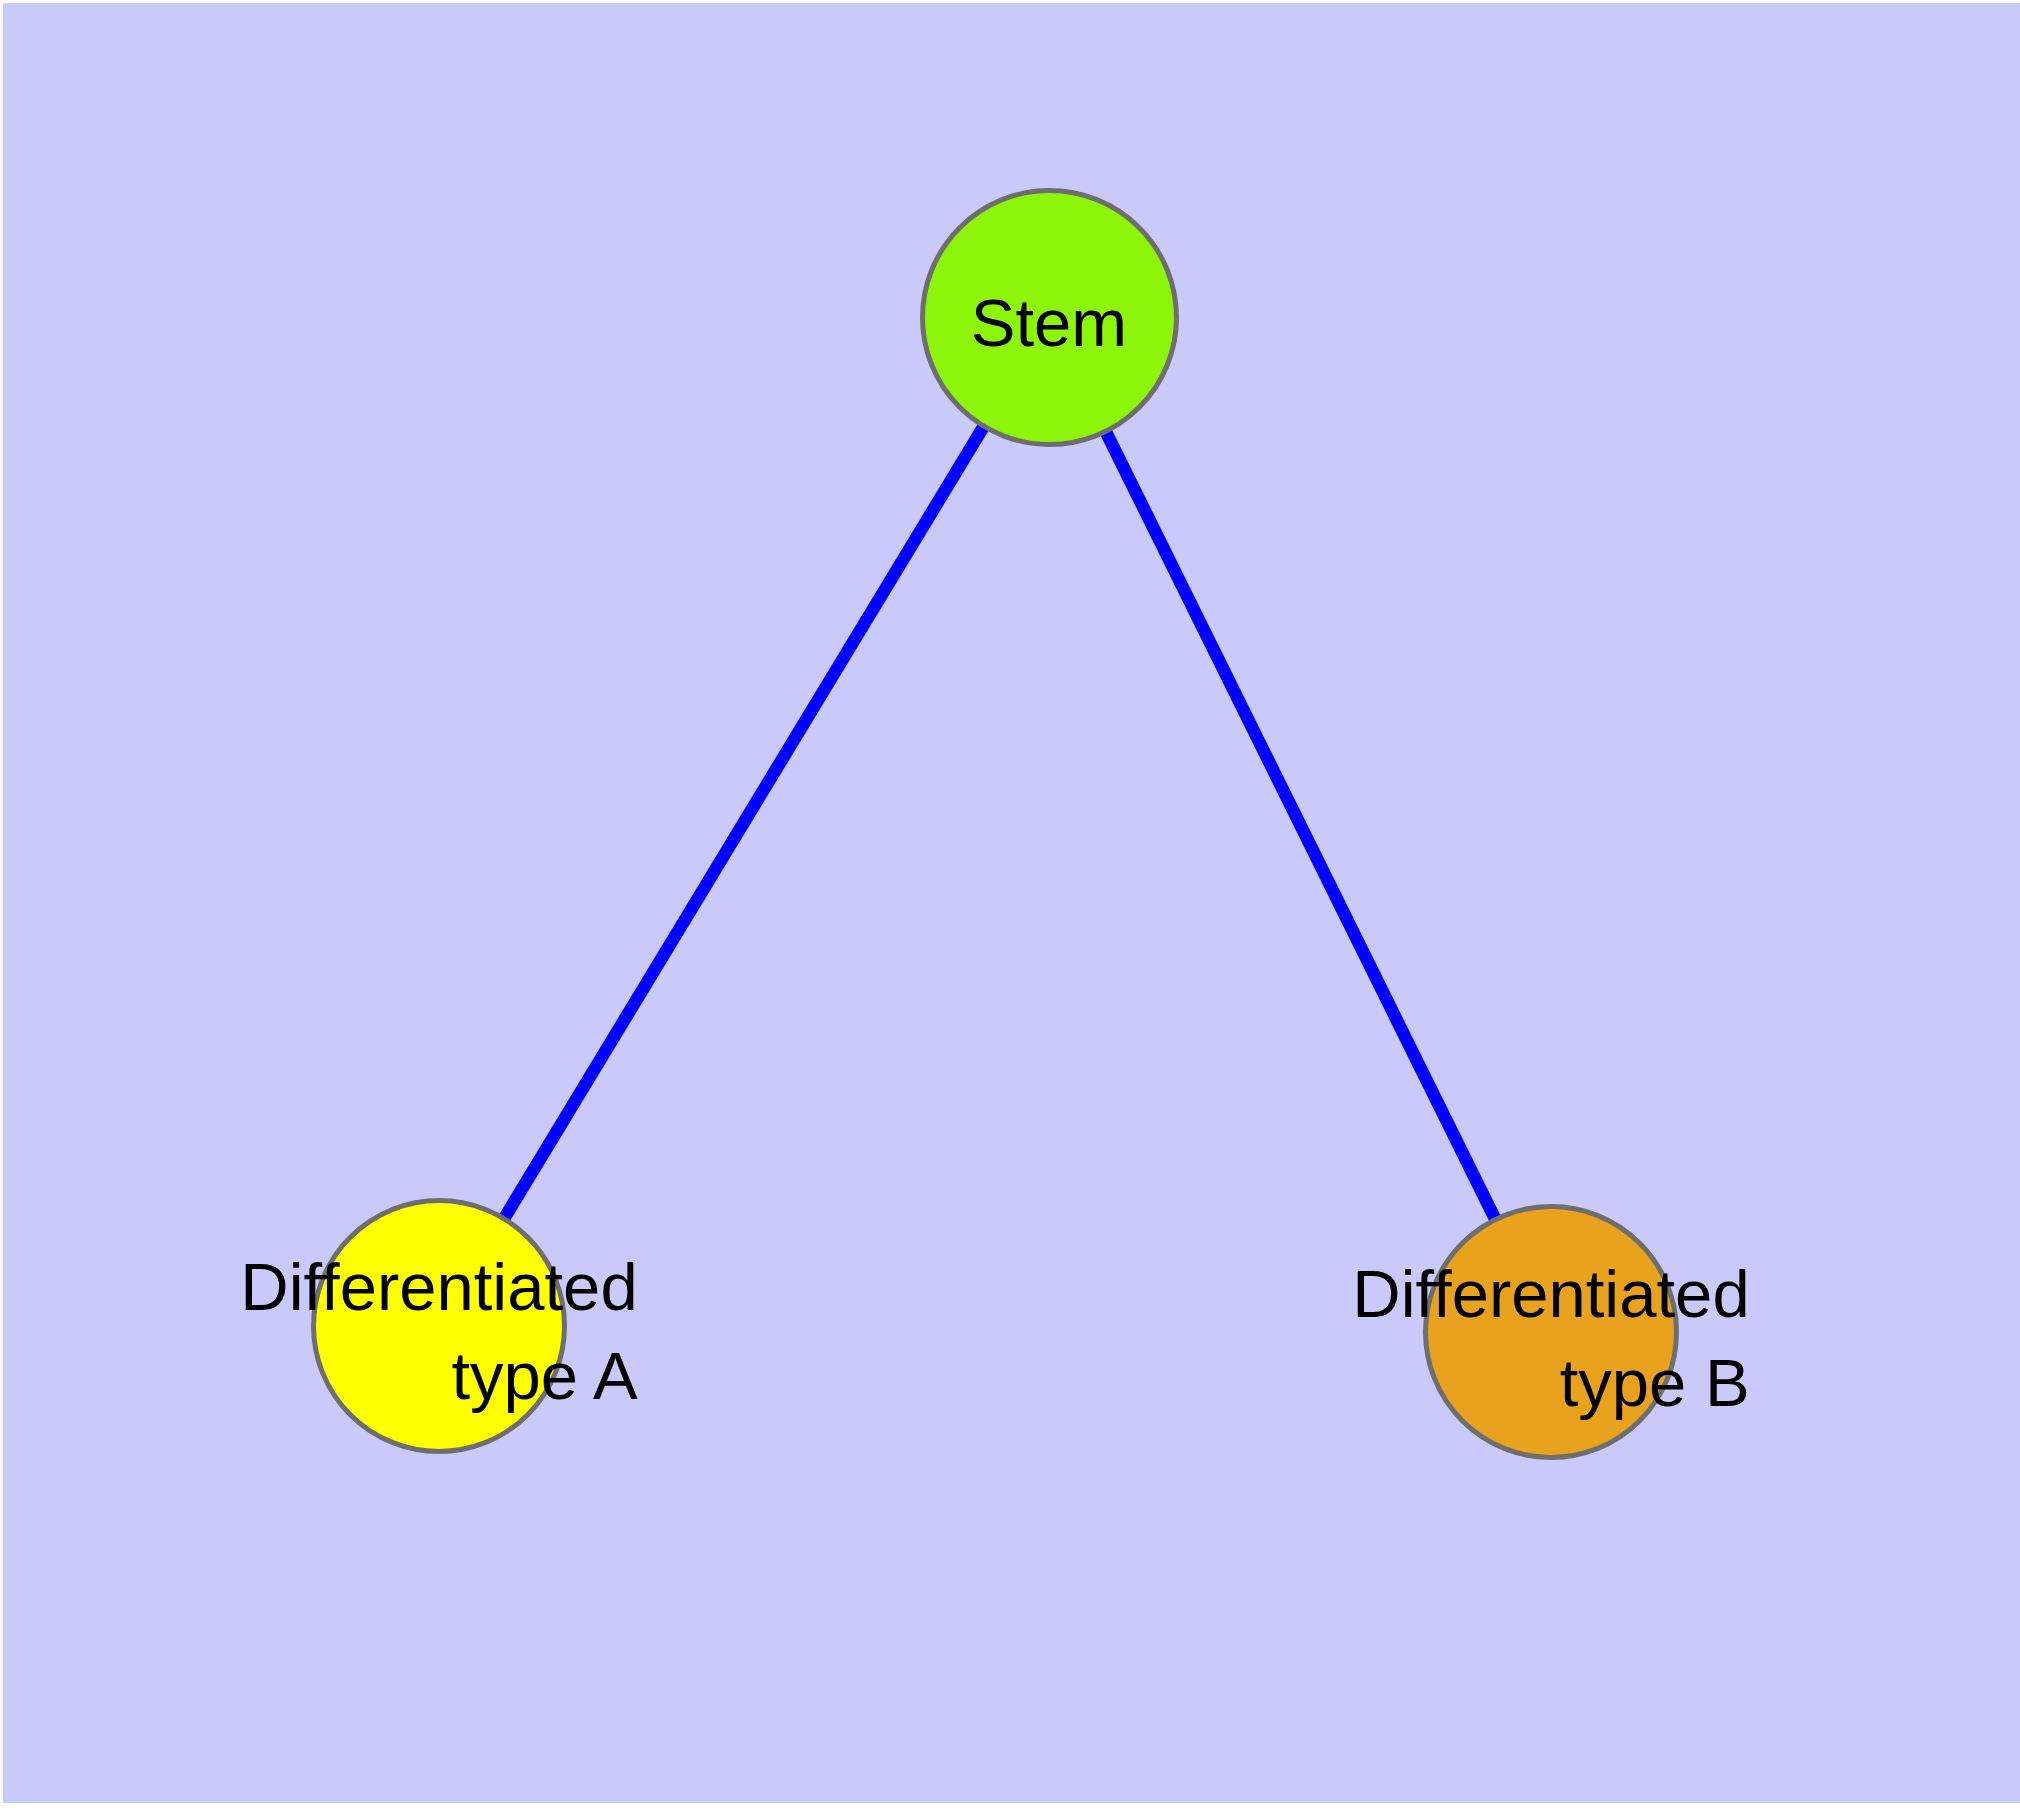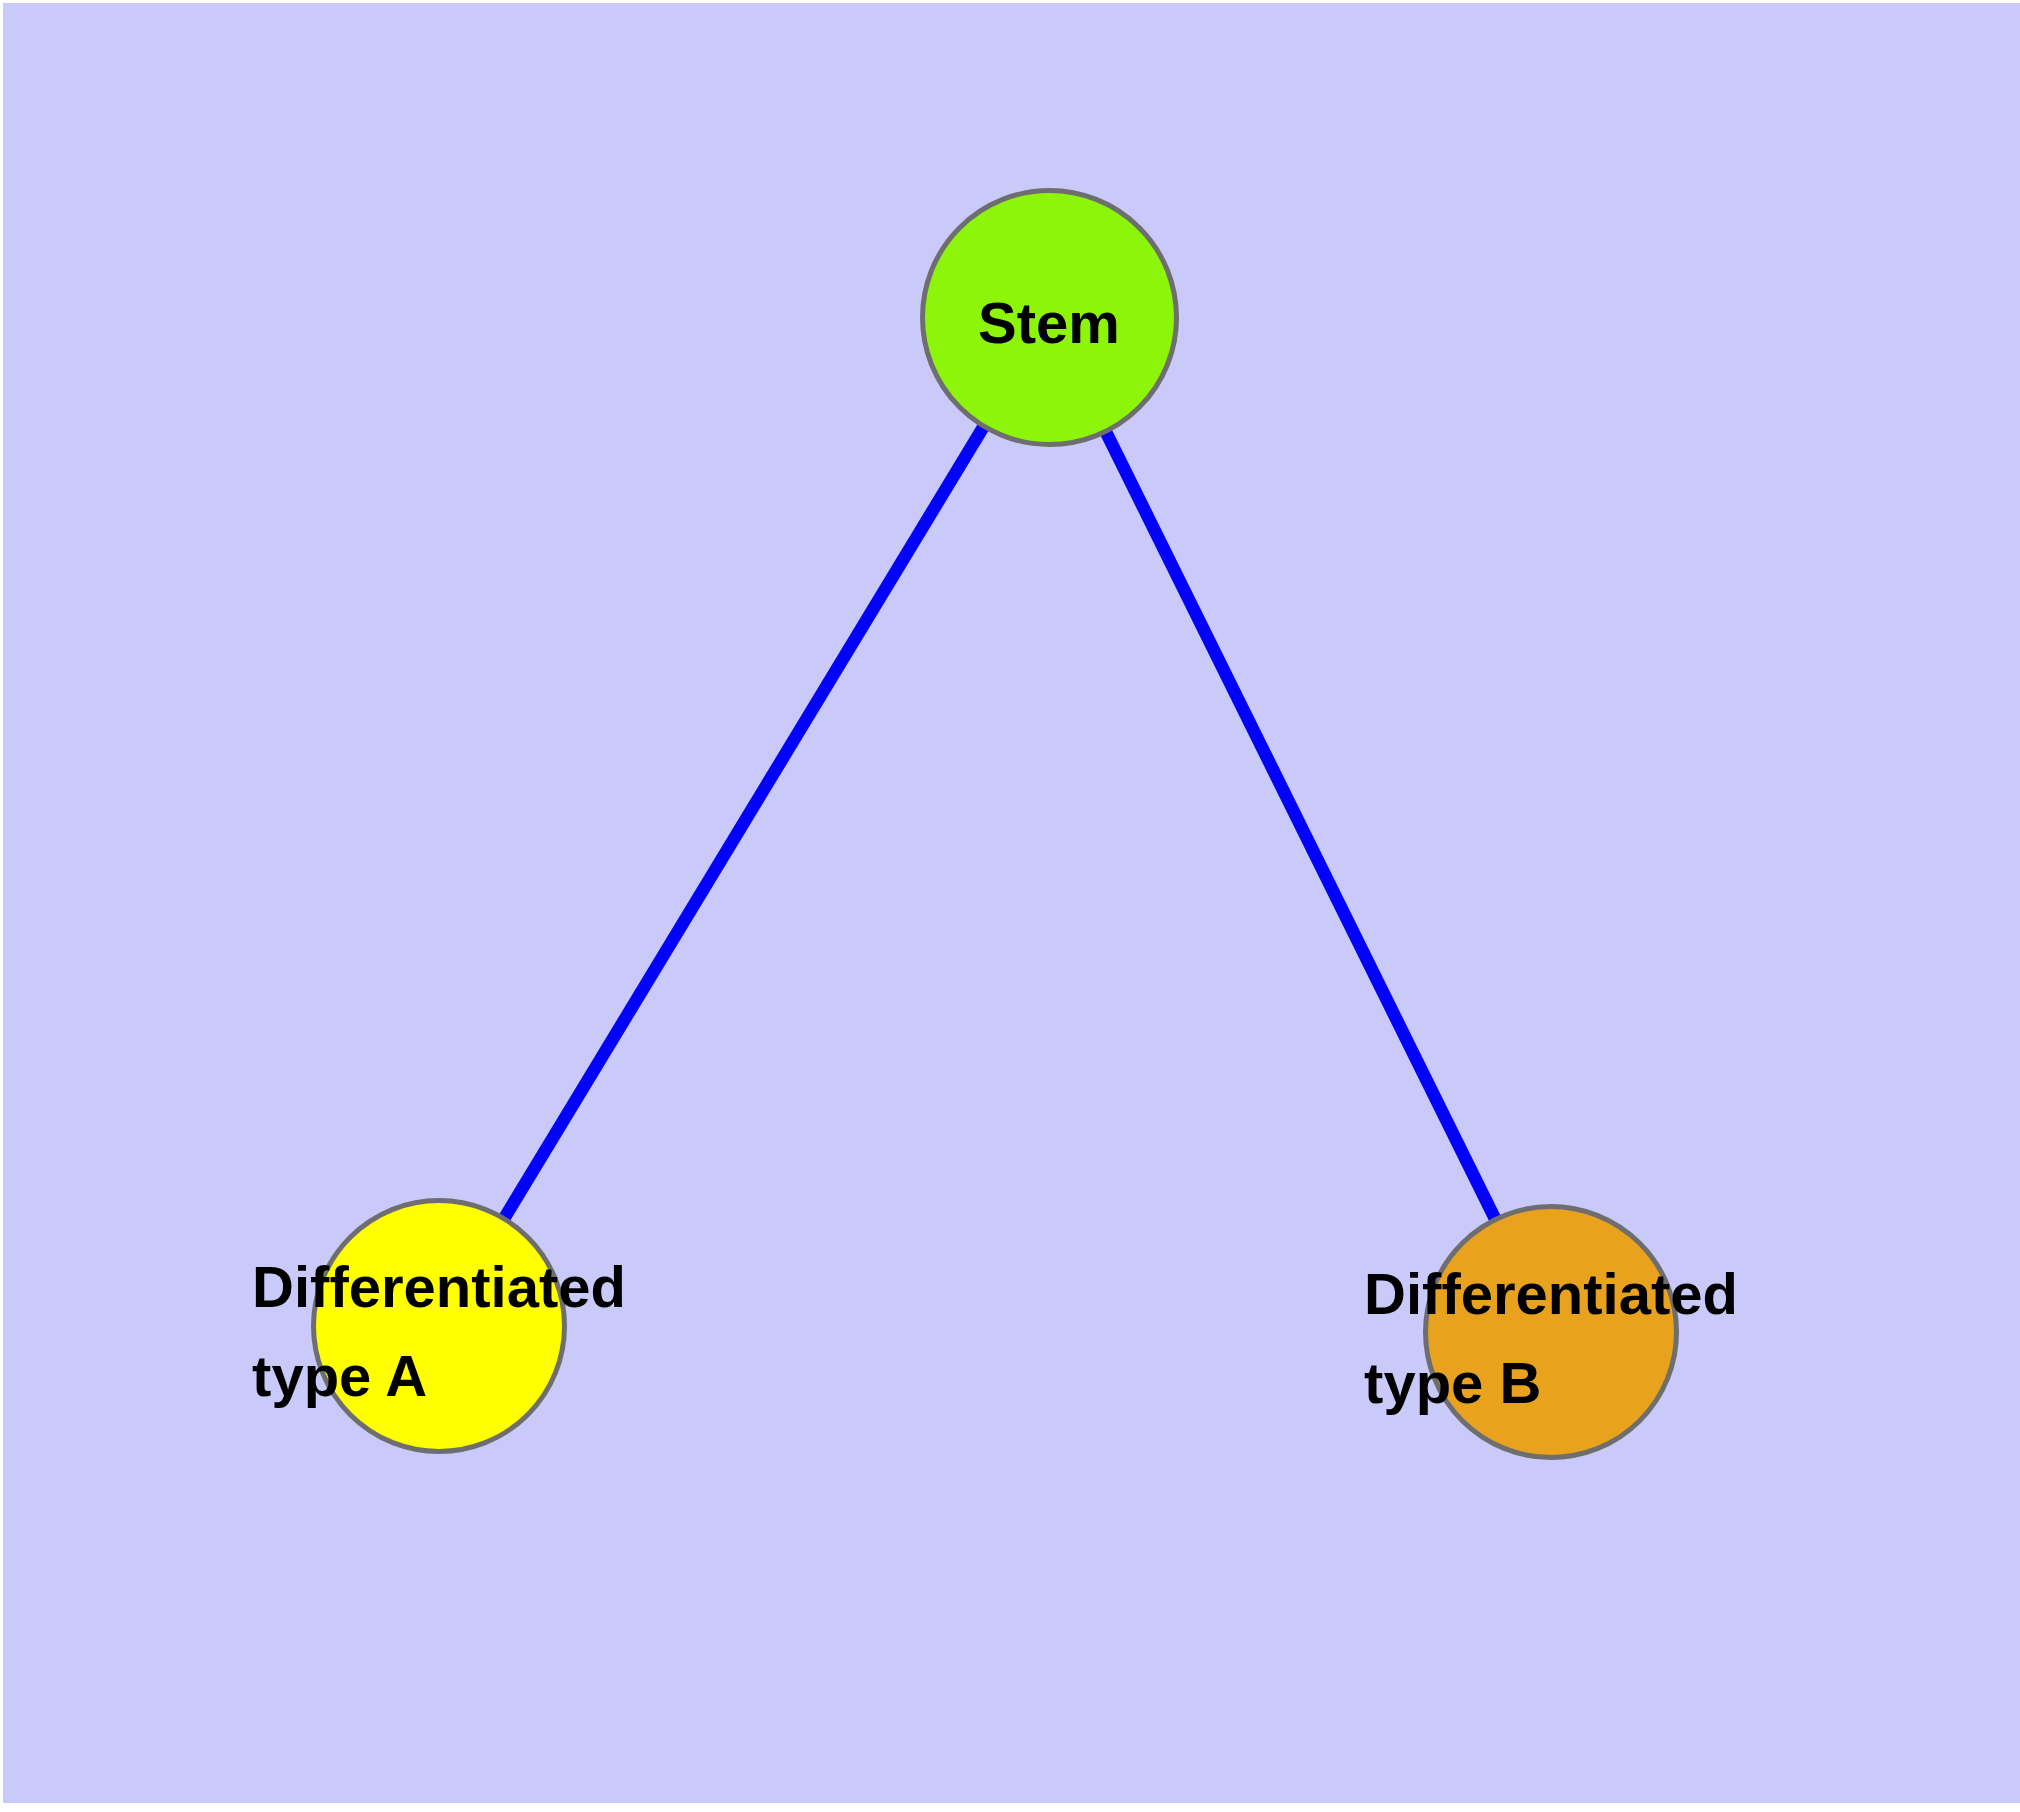--- a/index.html
+++ b/index.html
@@ -39,24 +39,24 @@
     position: absolute;
     border: 5.1px solid #6e6e6e;
     border-radius: 50%;
     box-sizing: border-box;
     z-index: 2;
   }
   .node-label {
     position: absolute;
     transform: translate(-50%, -50%);
     z-index: 3;
-    font-weight: bold;
-    font-size: 58px;
+    font-weight: normal;
+    font-size: 67px;
     line-height: 89px;
-    text-align: left;
+    text-align: right;
     white-space: pre-line;
     color: #000000;
     letter-spacing: 0px;
   }
 </style>
 </head>
 <body>
 
 <div class="canvas">
 

